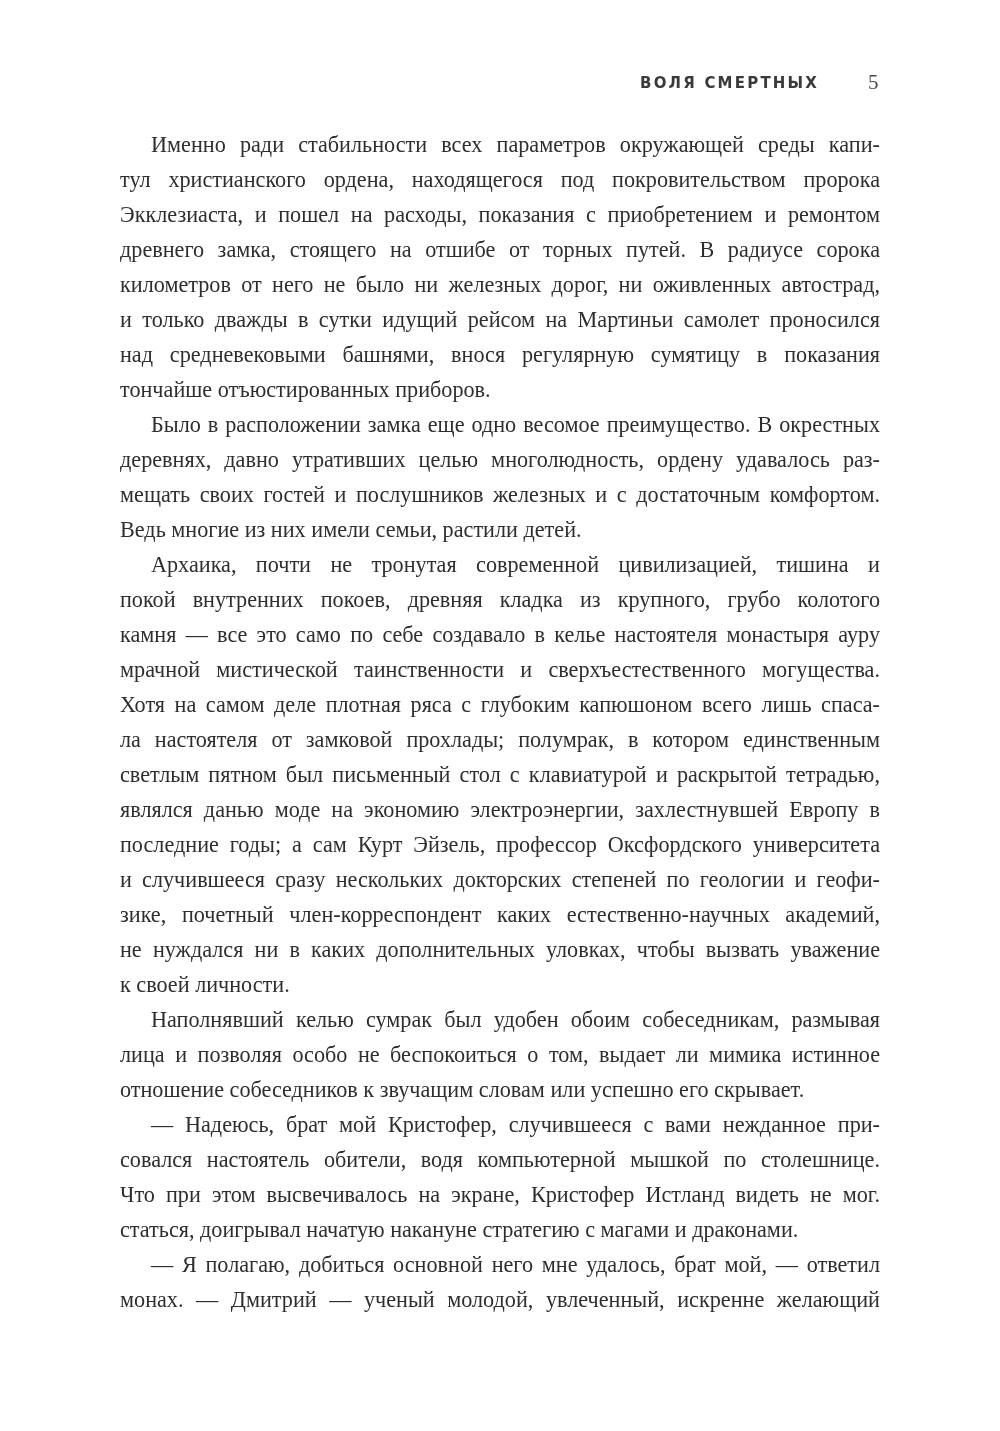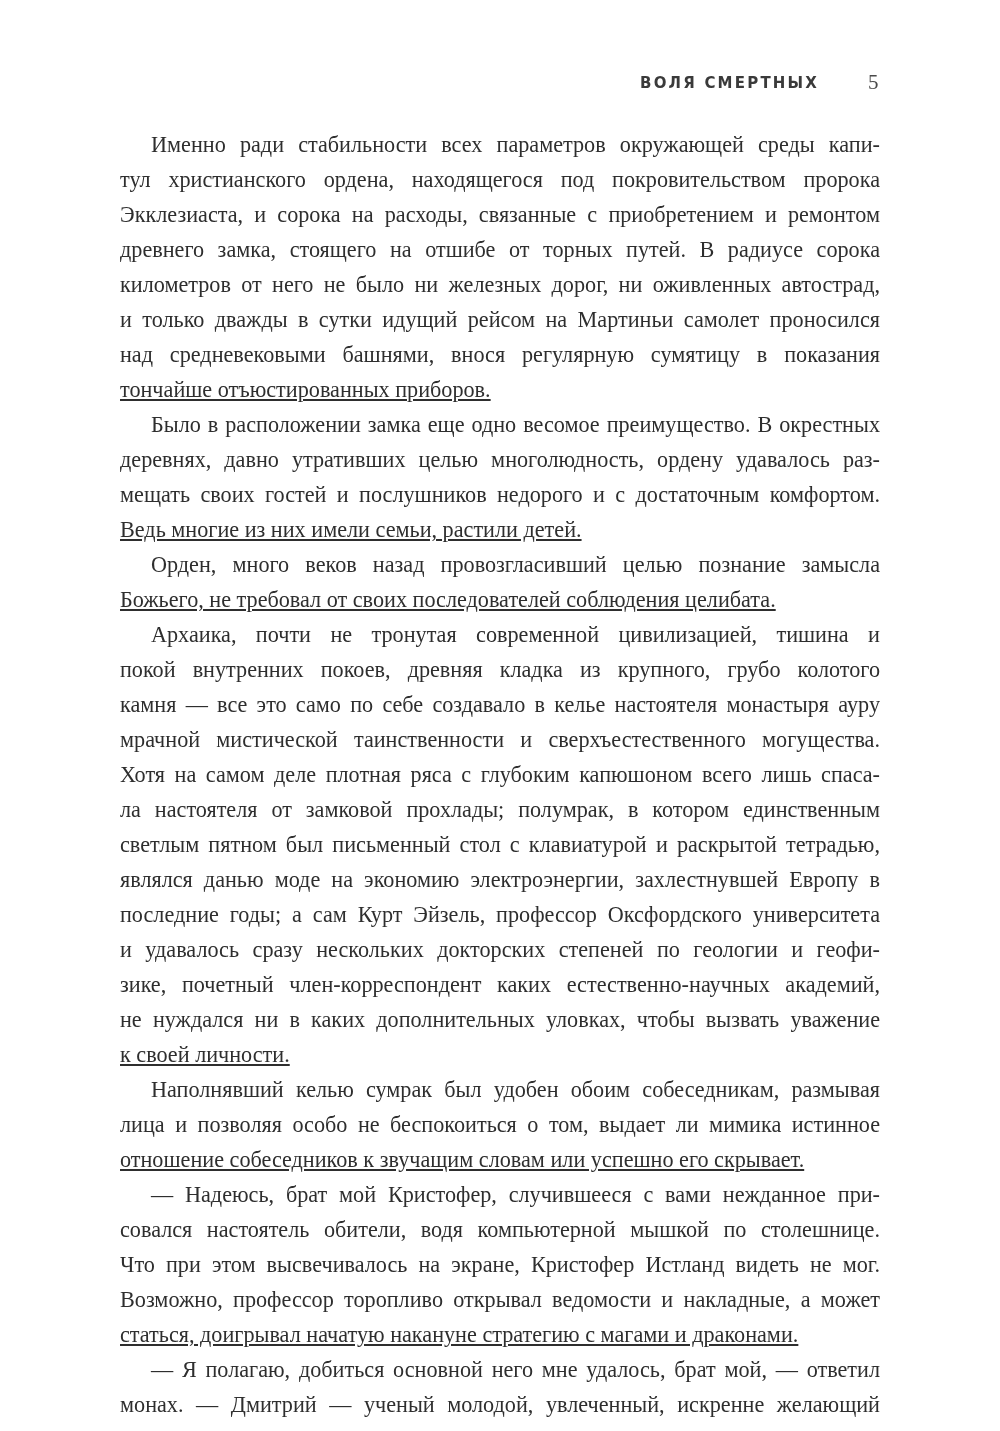--- a/index.html
+++ b/index.html
@@ -52,82 +52,77 @@
   }
   .line {
     display: block;
     height: 35px;
     white-space: nowrap;
     text-align: justify;
     text-align-last: justify;
     overflow: hidden;
   }
   .line.indent { padding-left: 31px; }
-  .line.last { text-align-last: left; text-decoration: underline; }
+  .line.last { text-align-last: left; }
 </style>
 </head>
 <body>
 
 <div class="running-head">
   <span class="running-title">ВОЛЯ СМЕРТНЫХ</span>
   <span class="page-number">5</span>
 </div>
 
 <div class="text-block">
 
   <div>
     <span class="line indent">Именно ради стабильности всех параметров окружающей среды капи-</span>
     <span class="line">тул христианского ордена, находящегося под покровительством пророка</span>
-    <span class="line">Экклезиаста, и сорока на расходы, связанные с приобретением и ремонтом</span>
+    <span class="line">Экклезиаста, и пошел на расходы, показания с приобретением и ремонтом</span>
     <span class="line">древнего замка, стоящего на отшибе от торных путей. В радиусе сорока</span>
     <span class="line">километров от него не было ни железных дорог, ни оживленных автострад,</span>
     <span class="line">и только дважды в сутки идущий рейсом на Мартиньи самолет проносился</span>
     <span class="line">над средневековыми башнями, внося регулярную сумятицу в показания</span>
     <span class="line last">тончайше отъюстированных приборов.</span>
   </div>
 
   <div>
     <span class="line indent">Было в расположении замка еще одно весомое преимущество. В окрестных</span>
     <span class="line">деревнях, давно утративших целью многолюдность, ордену удавалось раз-</span>
-    <span class="line">мещать своих гостей и послушников недорого и с достаточным комфортом.</span>
+    <span class="line">мещать своих гостей и послушников железных и с достаточным комфортом.</span>
     <span class="line last">Ведь многие из них имели семьи, растили детей.</span>
   </div>
 
-  <div>
-    <span class="line indent">Орден, много веков назад провозгласивший целью познание замысла</span>
-    <span class="line last">Божьего, не требовал от своих последователей соблюдения целибата.</span>
-  </div>
 
   <div>
     <span class="line indent">Архаика, почти не тронутая современной цивилизацией, тишина и</span>
     <span class="line">покой внутренних покоев, древняя кладка из крупного, грубо колотого</span>
     <span class="line">камня — все это само по себе создавало в келье настоятеля монастыря ауру</span>
     <span class="line">мрачной мистической таинственности и сверхъестественного могущества.</span>
     <span class="line">Хотя на самом деле плотная ряса с глубоким капюшоном всего лишь спаса-</span>
     <span class="line">ла настоятеля от замковой прохлады; полумрак, в котором единственным</span>
     <span class="line">светлым пятном был письменный стол с клавиатурой и раскрытой тетрадью,</span>
     <span class="line">являлся данью моде на экономию электроэнергии, захлестнувшей Европу в</span>
     <span class="line">последние годы; а сам Курт Эйзель, профессор Оксфордского университета</span>
-    <span class="line">и удавалось сразу нескольких докторских степеней по геологии и геофи-</span>
+    <span class="line">и случившееся сразу нескольких докторских степеней по геологии и геофи-</span>
     <span class="line">зике, почетный член-корреспондент каких естественно-научных академий,</span>
     <span class="line">не нуждался ни в каких дополнительных уловках, чтобы вызвать уважение</span>
     <span class="line last">к своей личности.</span>
   </div>
 
   <div>
     <span class="line indent">Наполнявший келью сумрак был удобен обоим собеседникам, размывая</span>
     <span class="line">лица и позволяя особо не беспокоиться о том, выдает ли мимика истинное</span>
     <span class="line last">отношение собеседников к звучащим словам или успешно его скрывает.</span>
   </div>
 
   <div>
     <span class="line indent">— Надеюсь, брат мой Кристофер, случившееся с вами нежданное при-</span>
     <span class="line">совался настоятель обители, водя компьютерной мышкой по столешнице.</span>
     <span class="line">Что при этом высвечивалось на экране, Кристофер Истланд видеть не мог.</span>
-    <span class="line">Возможно, профессор торопливо открывал ведомости и накладные, а может</span>
     <span class="line last">статься, доигрывал начатую накануне стратегию с магами и драконами.</span>
   </div>
 
   <div>
     <span class="line indent">— Я полагаю, добиться основной него мне удалось, брат мой, — ответил</span>
     <span class="line">монах. — Дмитрий — ученый молодой, увлеченный, искренне желающий</span>
 
   </div>
 </div>
 

